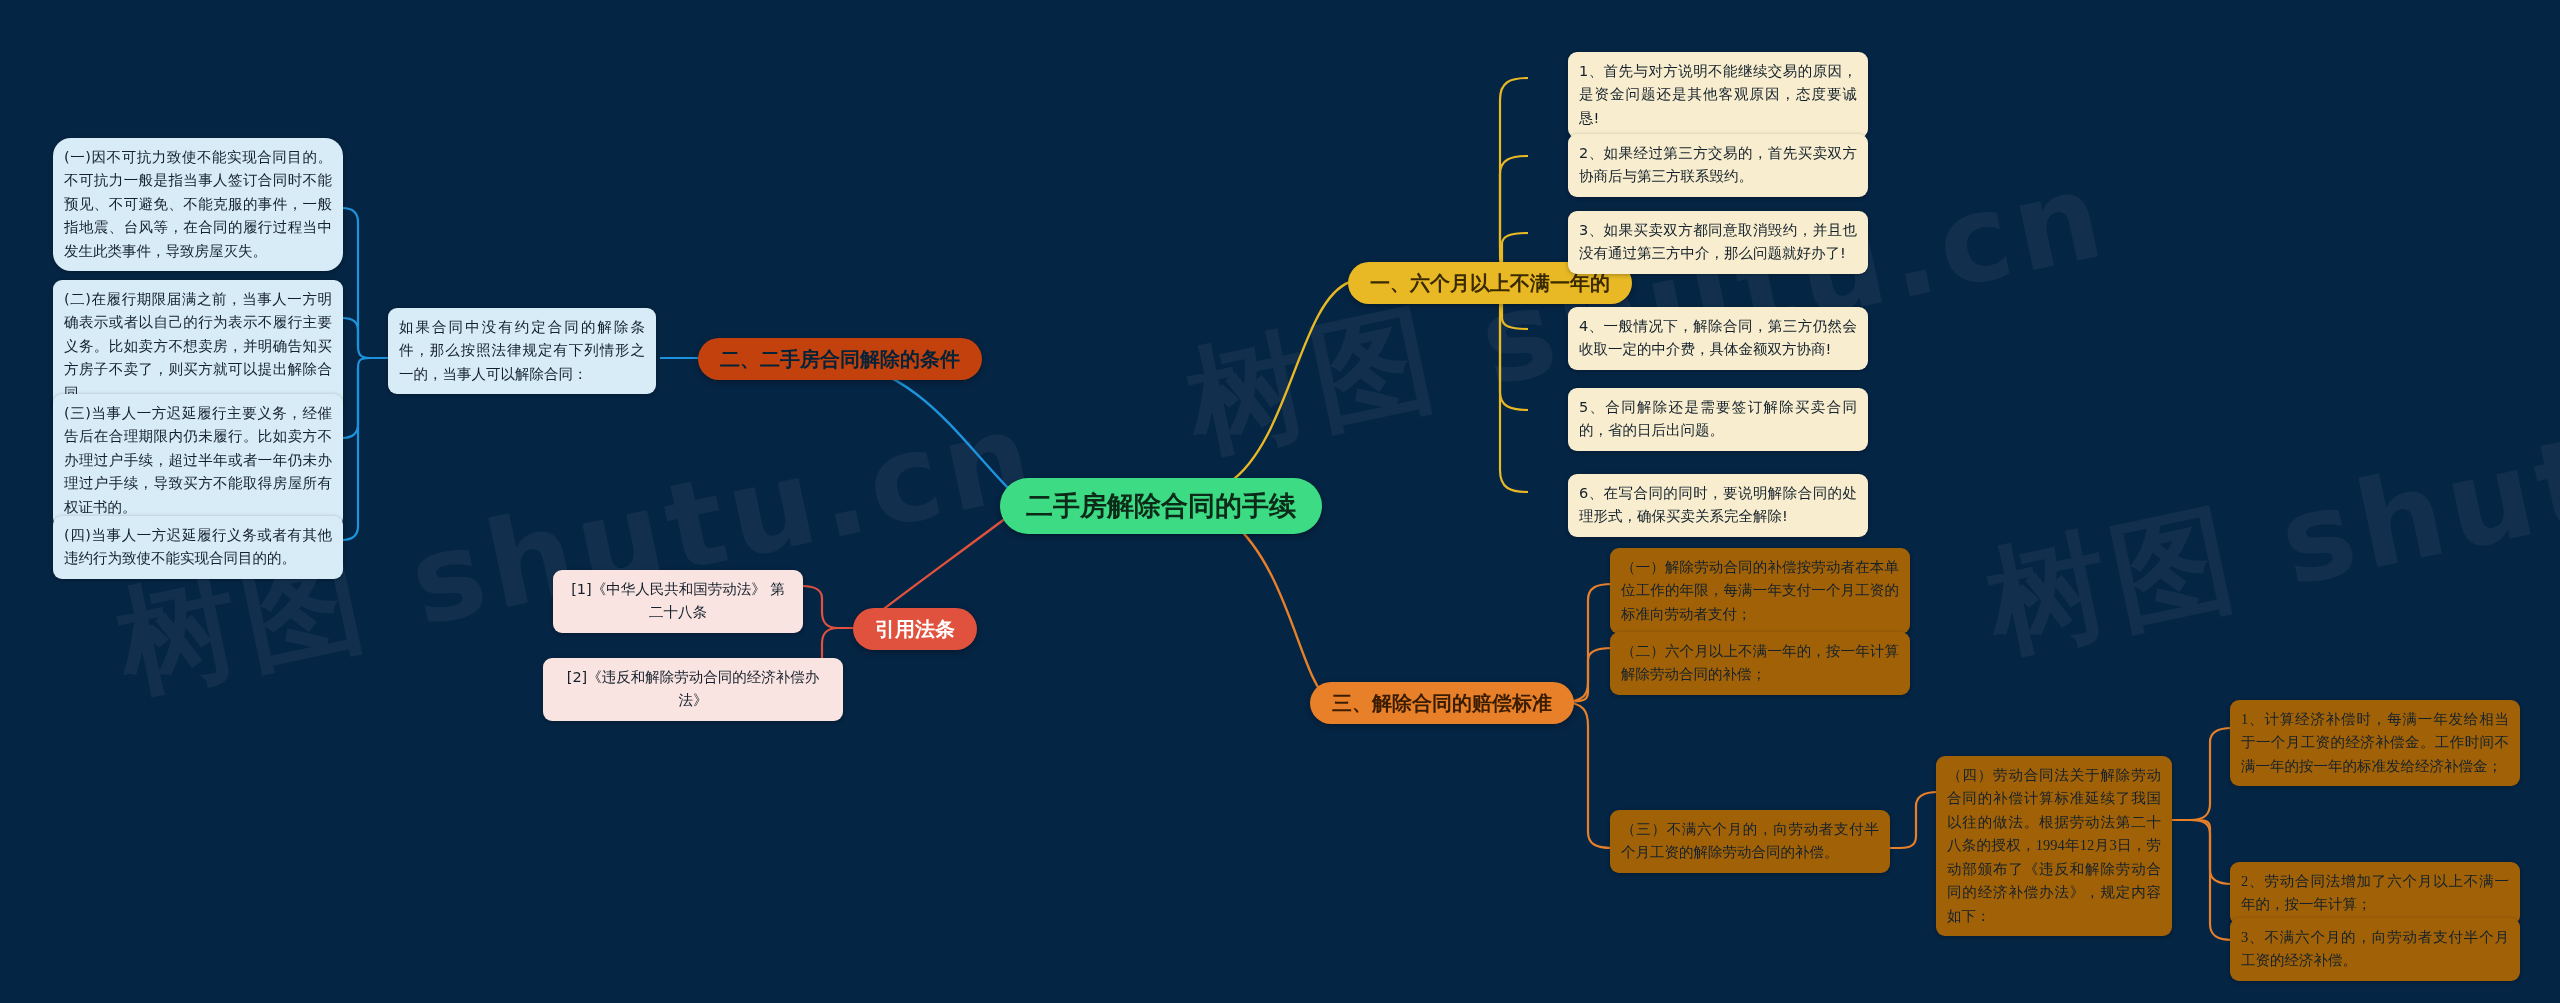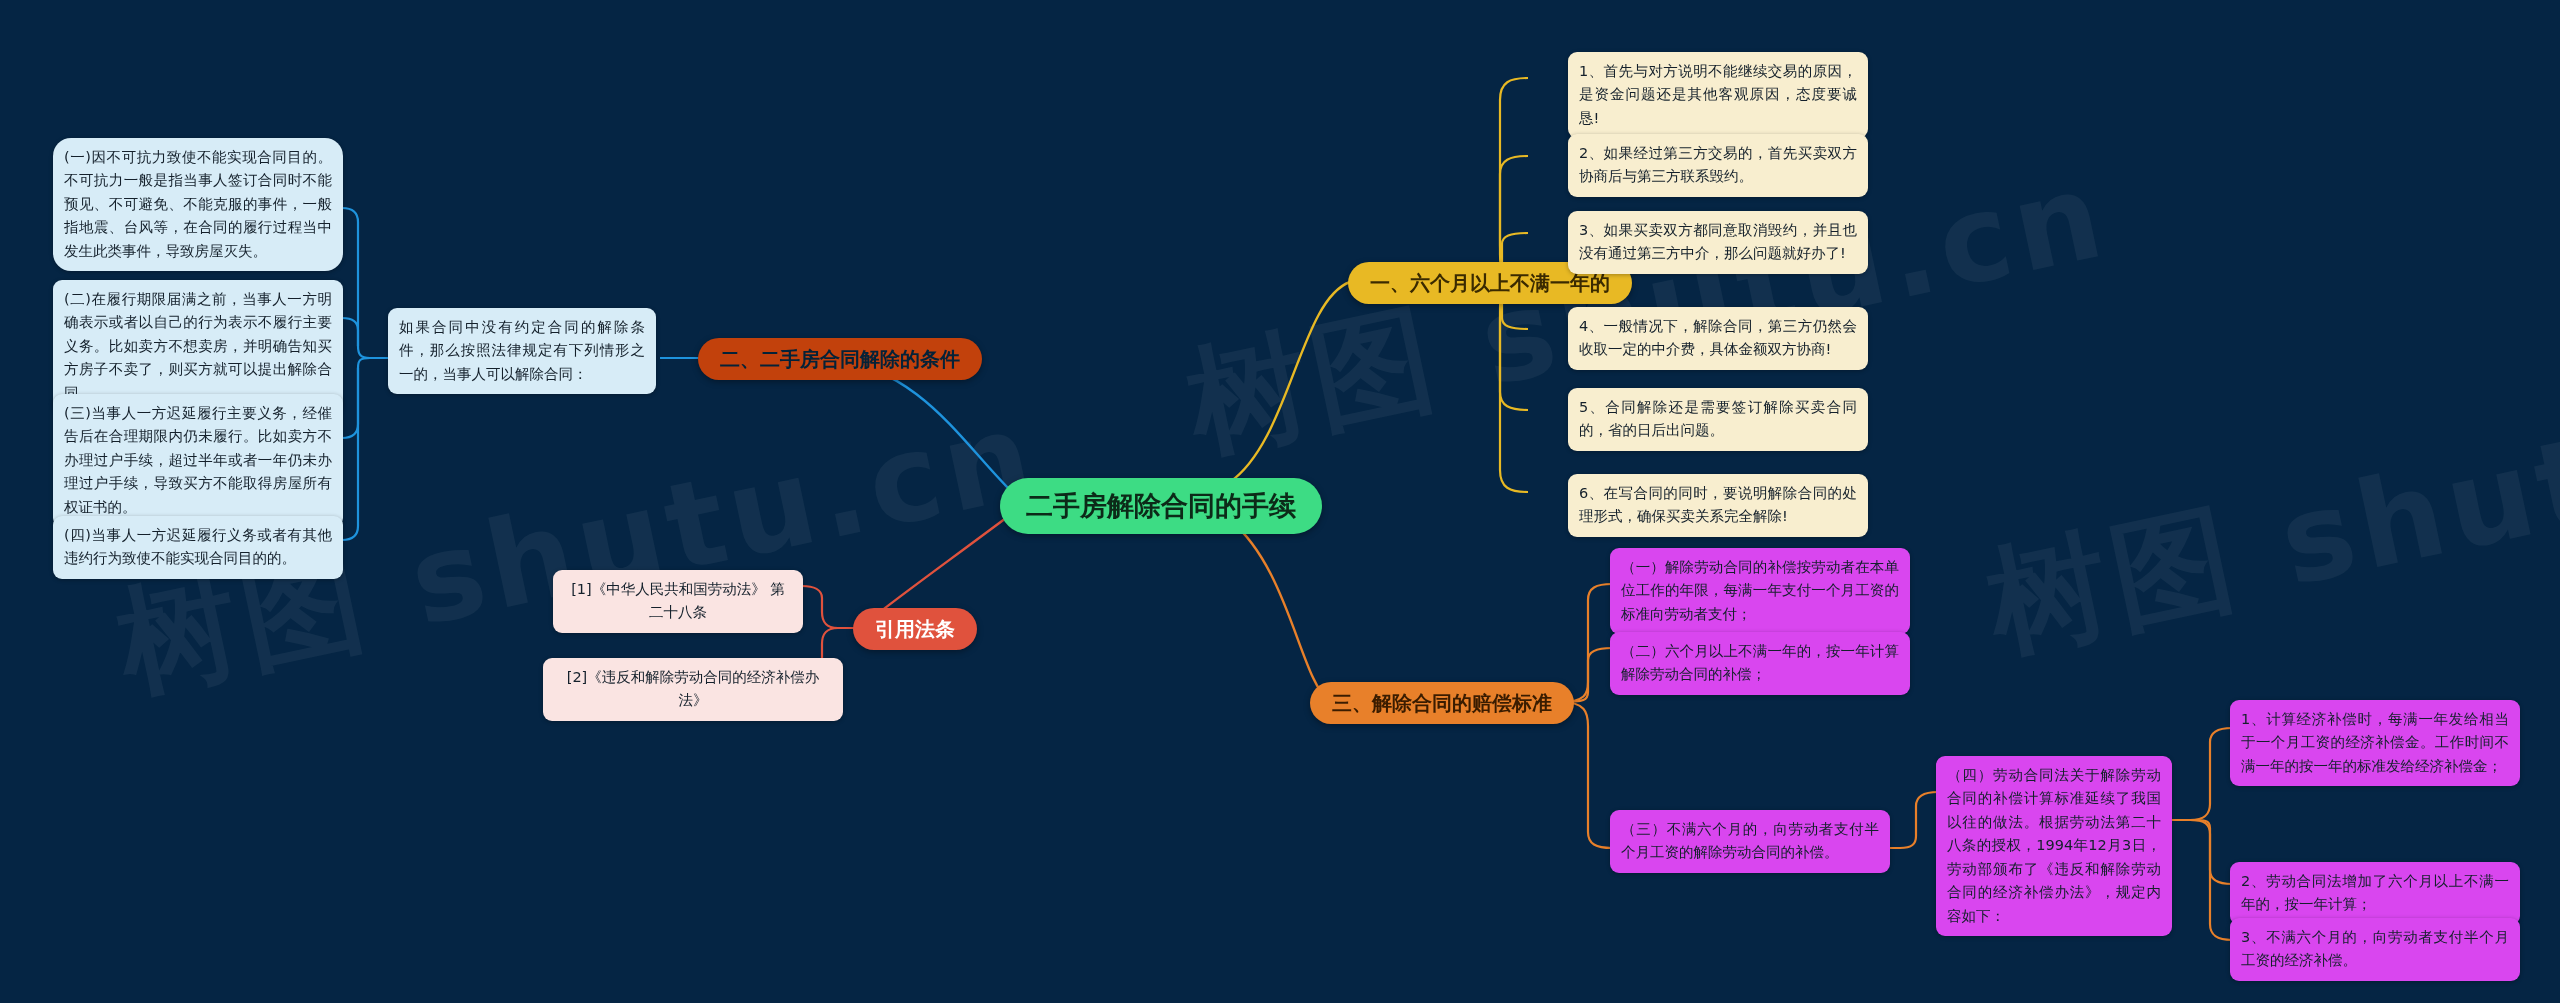--- a/index.html
+++ b/index.html
@@ -51,21 +51,21 @@
   .card{
     border-radius:9px;
     padding:8px 11px;
     font-size:14.5px; line-height:1.62;
     text-align:justify;
     box-shadow:0 1px 4px rgba(0,0,0,.3);
     color:#14202b;
   }
   .card-blue  { background:#d7ecf7; }
   .card-cream { background:#f8eecf; }
-  .card-peach { background:#d946ef; }
+  .card-peach { background:#a16207;font-family:Liberation Serif, serif; }
   .card-pinkish{ background:#fae4e2; }
   .card-center{ text-align:center; }
 </style>
 </head>
 <body>
 
 <div id="canvas">
 
   <div class="watermark wm1">树图 shutu.cn</div>
   <div class="watermark wm2">树图 shutu.cn</div>

